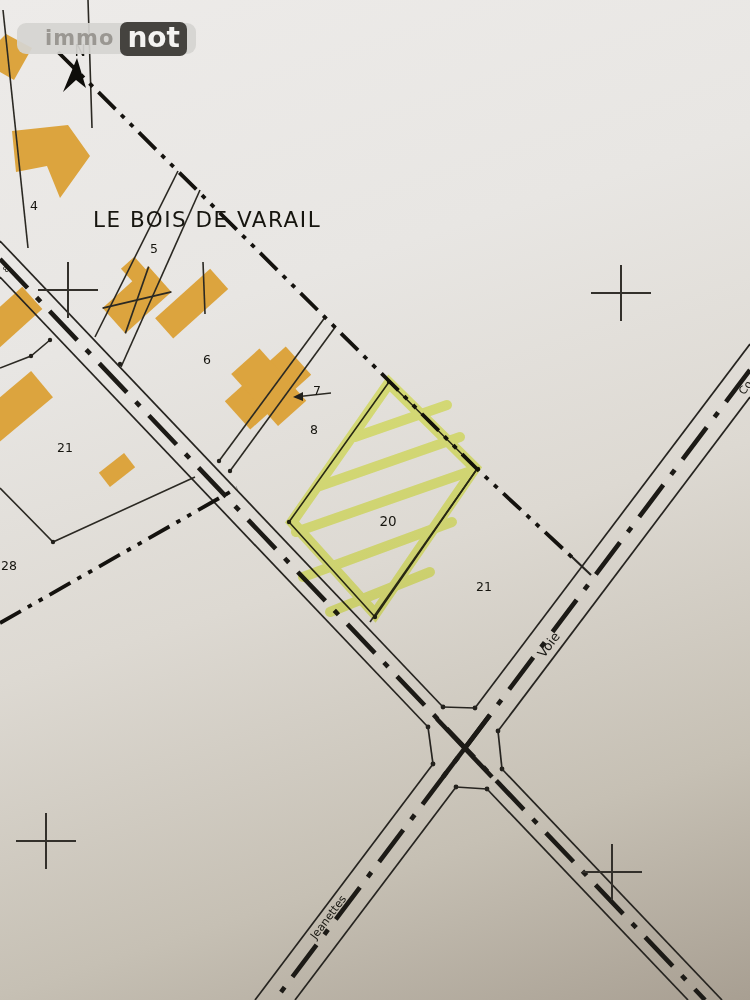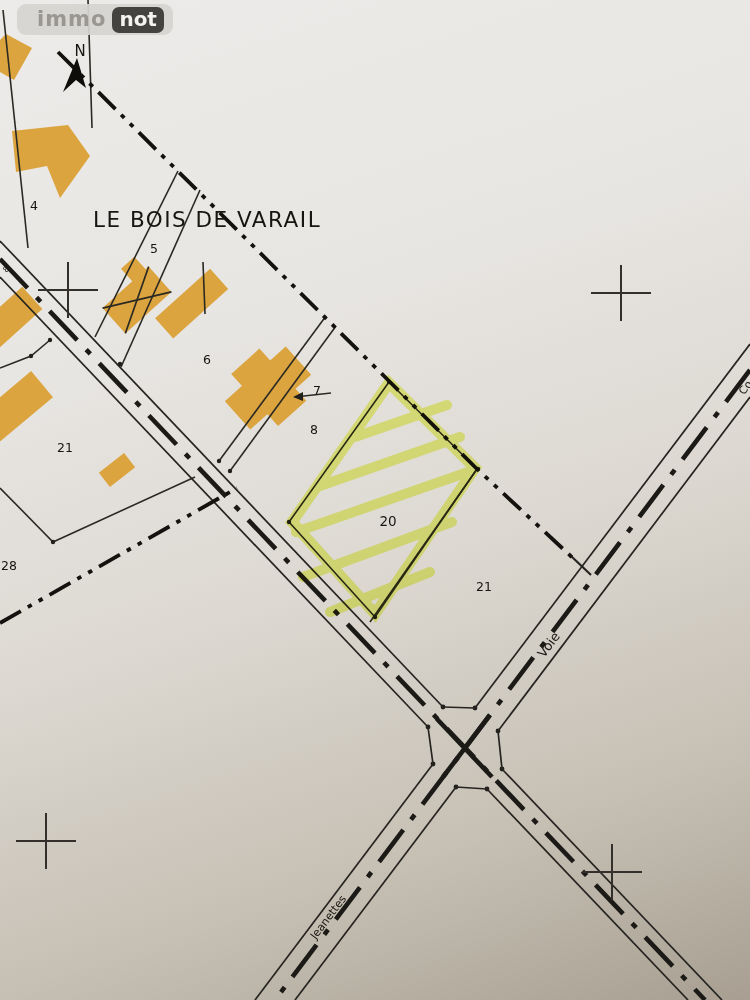--- a/index.html
+++ b/index.html
@@ -3,27 +3,27 @@
 <meta charset="utf-8">
 <style>
   html,body{margin:0;padding:0;background:#888;}
   #stage{
     position:relative;width:750px;height:1000px;overflow:hidden;
     font-family:"DejaVu Sans", sans-serif;
     background:linear-gradient(162deg,#edebe9 0%,#e8e6e3 30%,#ddd9d2 55%,#c6c0b4 80%,#a89f92 100%);
   }
   #map-svg{position:absolute;left:0;top:0;}
   .logo{
-    position:absolute;left:17px;top:4px;height:31px;
+    position:absolute;left:17px;top:23px;height:31px;
     display:flex;align-items:center;gap:6px;
     background:rgba(213,212,209,0.93);border-radius:9px;
-    padding:0 9px 0 20px;z-index:5;
+    padding:0 9px 0 28px;z-index:5;
   }
   .logo .immo{color:#9a9792;font-size:21px;font-weight:bold;letter-spacing:1px;line-height:1;}
-  .logo .notbox{background:#45433f;color:#f4f3f1;font-size:20px;font-weight:bold;
+  .logo .notbox{background:#45433f;color:#f4f3f1;font-size:28px;font-weight:bold;
     border-radius:7px;padding:2px 7px 4px;line-height:1;}
   text{fill:#16150f;}
   .parcel-num{font-size:12.5px;}
   .street-name{font-size:13px;fill:#1b1a16;}
 </style>
 </head>
 <body>
 
 <div id="stage">
 

